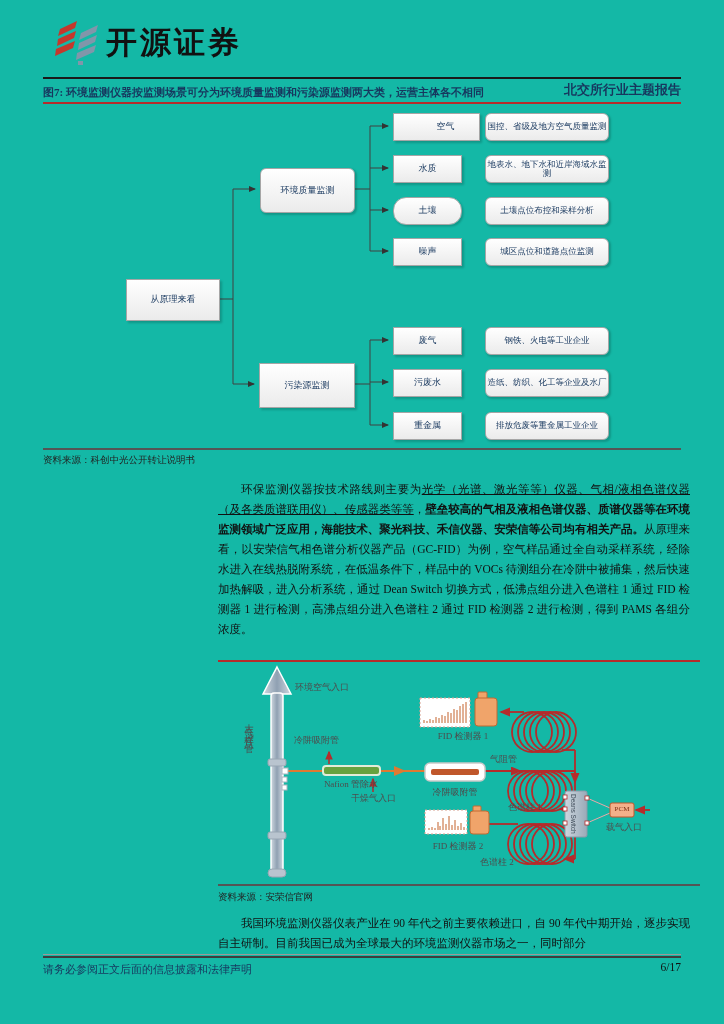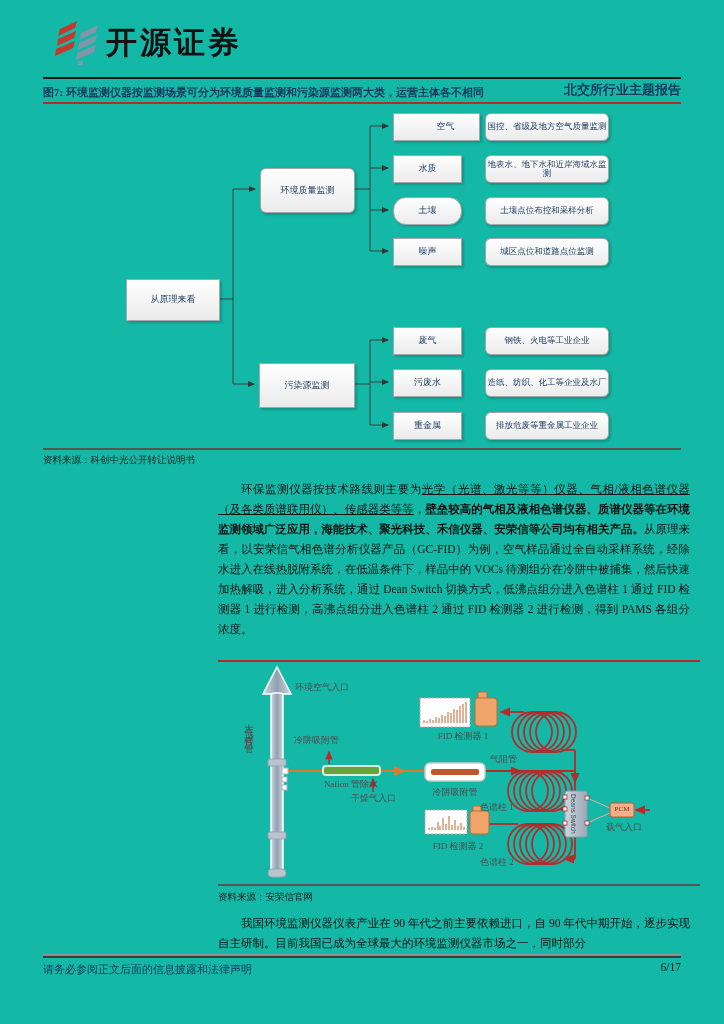--- a/index.html
+++ b/index.html
@@ -239,21 +239,21 @@
     </svg>
 
     <div class="dlabel" style="left:77px;top:17px;">环境空气入口</div>
     <div class="vlabel" style="left:24px;top:52px;height:96px;">大气采样总管</div>
     <div class="dlabel" style="left:76px;top:70px;">冷阱吸附管</div>
     <div class="dlabel c" style="left:88px;top:114px;width:90px;">Nafion 管除水</div>
     <div class="dlabel" style="left:133px;top:128px;">干燥气入口</div>
     <div class="dlabel c" style="left:207px;top:122px;width:60px;">冷阱吸附管</div>
     <div class="dlabel c" style="left:205px;top:66px;width:80px;">FID 检测器 1</div>
     <div class="dlabel" style="left:272px;top:89px;">气阻管</div>
-    <div class="dlabel" style="left:262px;top:137px;">色谱柱 1</div>
+    <div class="dlabel" style="left:262px;top:137px;padding-left:28px;">色谱柱 1</div>
     <div class="deans-text" style="left:352px;top:130px;height:42px;">Deans Switch</div>
     <div class="dlabel c" style="left:392px;top:141px;width:24px;font-size:7px;color:#7b2d12;">PCM</div>
     <div class="dlabel" style="left:388px;top:157px;">载气入口</div>
     <div class="dlabel c" style="left:200px;top:176px;width:80px;">FID 检测器 2</div>
     <div class="dlabel" style="left:262px;top:192px;">色谱柱 2</div>
   </div>
 
   <div class="abs source" style="left:218px;top:891px;">资料来源：安荣信官网</div>
 
   <div class="abs body-p" style="left:218px;top:913px;width:472px;">我国环境监测仪器仪表产业在 90 年代之前主要依赖进口，自 90 年代中期开始，逐步实现自主研制。目前我国已成为全球最大的环境监测仪器市场之一，同时部分</div>

